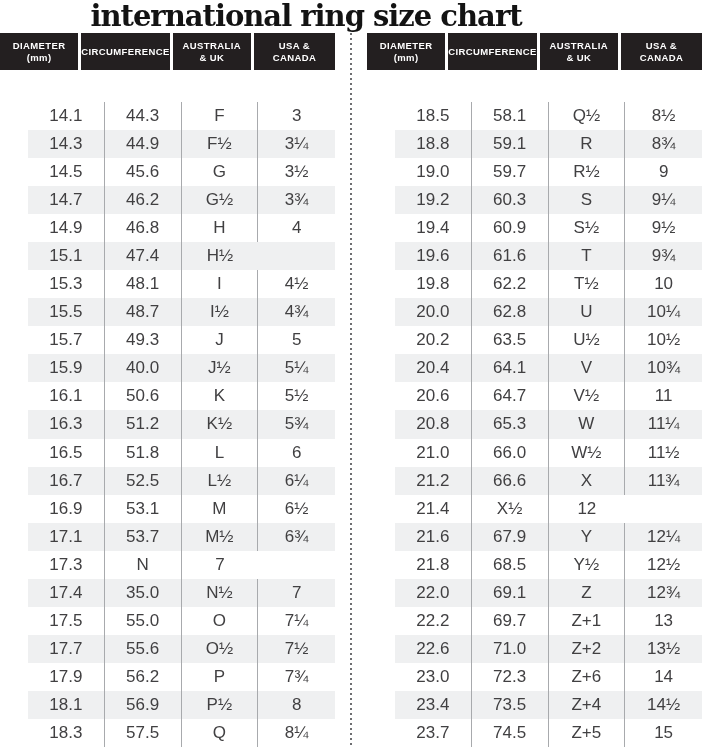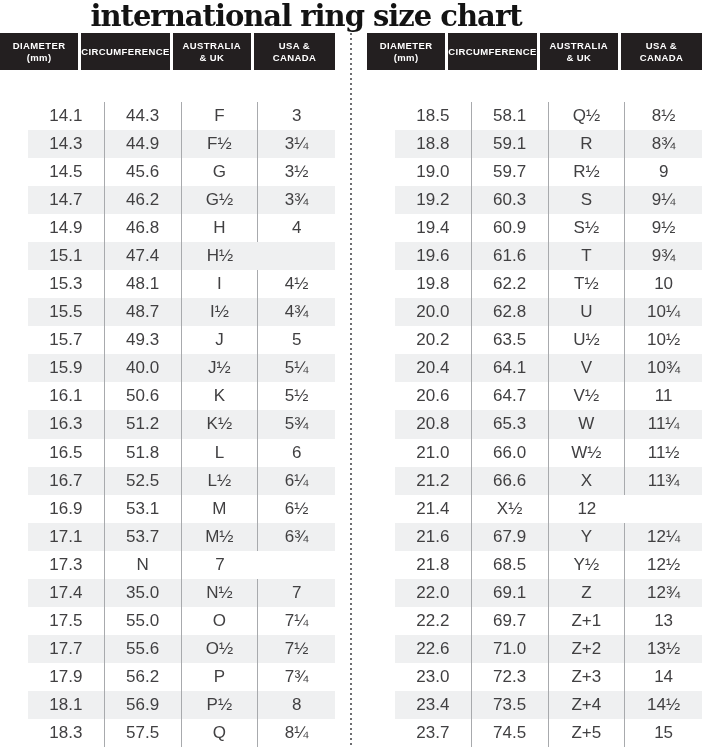--- a/index.html
+++ b/index.html
@@ -361,21 +361,21 @@
           </div>
           <div class="row">
             <div class="td">22.6</div>
             <div class="td">71.0</div>
             <div class="td">Z+2</div>
             <div class="td">13½</div>
           </div>
           <div class="row">
             <div class="td">23.0</div>
             <div class="td">72.3</div>
-            <div class="td">Z+3</div>
+            <div class="td">Z+6</div>
             <div class="td">14</div>
           </div>
           <div class="row">
             <div class="td">23.4</div>
             <div class="td">73.5</div>
             <div class="td">Z+4</div>
             <div class="td">14½</div>
           </div>
           <div class="row">
             <div class="td">23.7</div>

